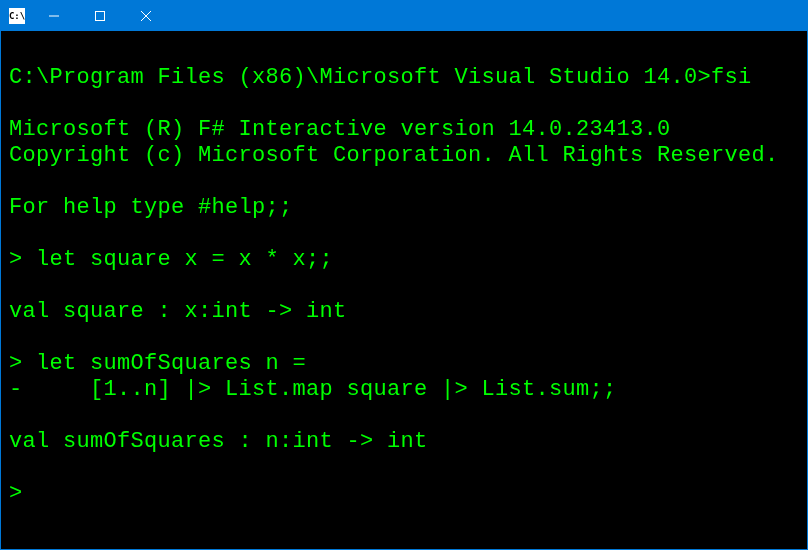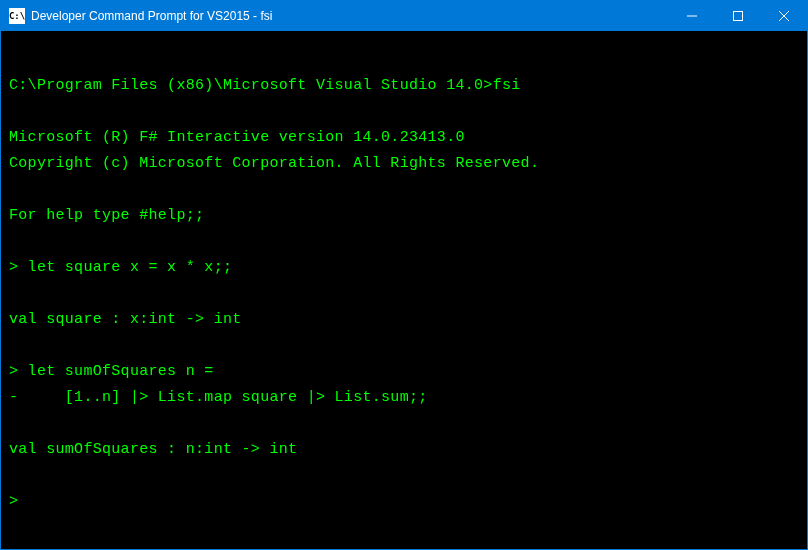--- a/index.html
+++ b/index.html
@@ -55,39 +55,38 @@
       align-items: center;
       justify-content: center;
       cursor: pointer;
     }
     .titlebar-btn svg {
       stroke: #fff;
       stroke-width: 1;
       fill: none;
     }
     .terminal {
-      padding: 16px 8px;
+      padding: 8px 8px;
       color: #00ff00;
-      font-size: 15px;
+      font-size: 22px;
       line-height: 26px;
       white-space: pre;
       letter-spacing: 0.3px;
     }
     .terminal-line {
       display: block;
     }
   </style>
 </head>
 <body>
 
 <div class="titlebar">
   <div class="titlebar-icon">
     <span class="titlebar-icon-inner">C:\</span>
   </div>
-  <div class="titlebar-title">Developer Command Prompt for VS2015 - fsi</div>
   <div class="titlebar-controls">
     <div class="titlebar-btn">
       <svg width="10" height="10" viewBox="0 0 10 10">
         <line x1="0" y1="5" x2="10" y2="5"></line>
       </svg>
     </div>
     <div class="titlebar-btn">
       <svg width="10" height="10" viewBox="0 0 10 10">
         <rect x="0.5" y="0.5" width="9" height="9"></rect>
       </svg>

